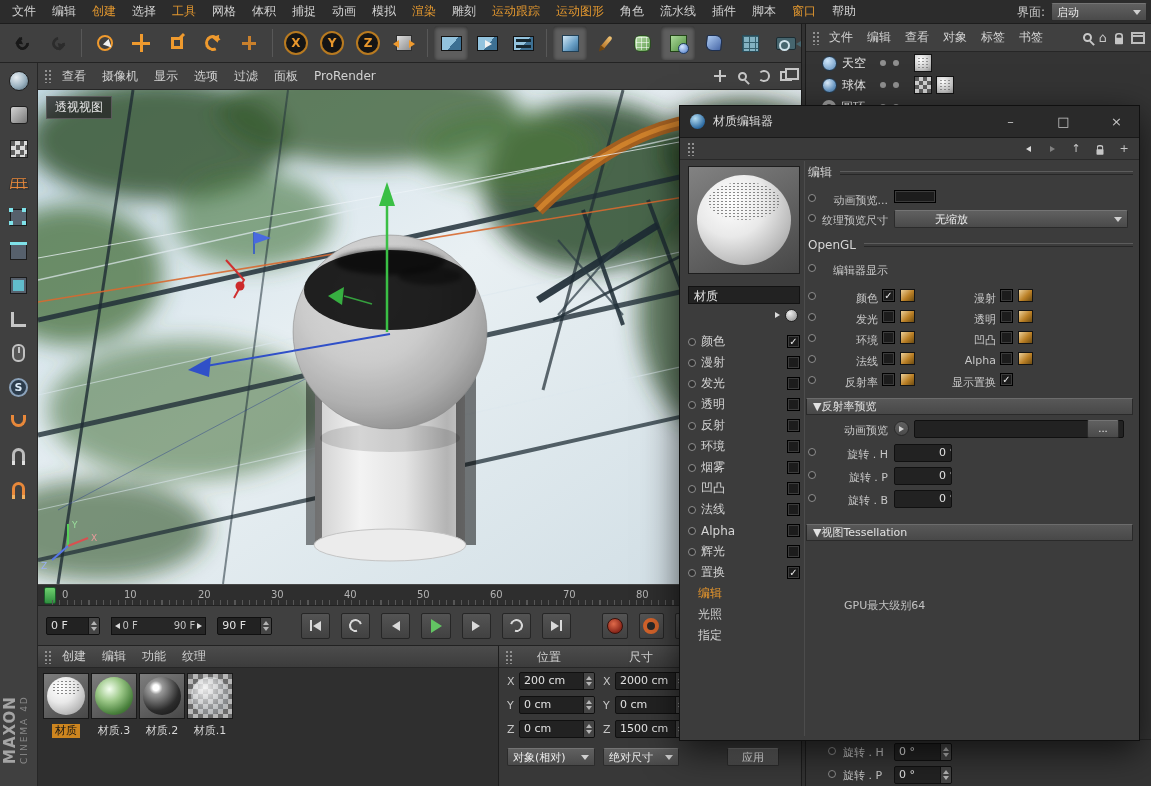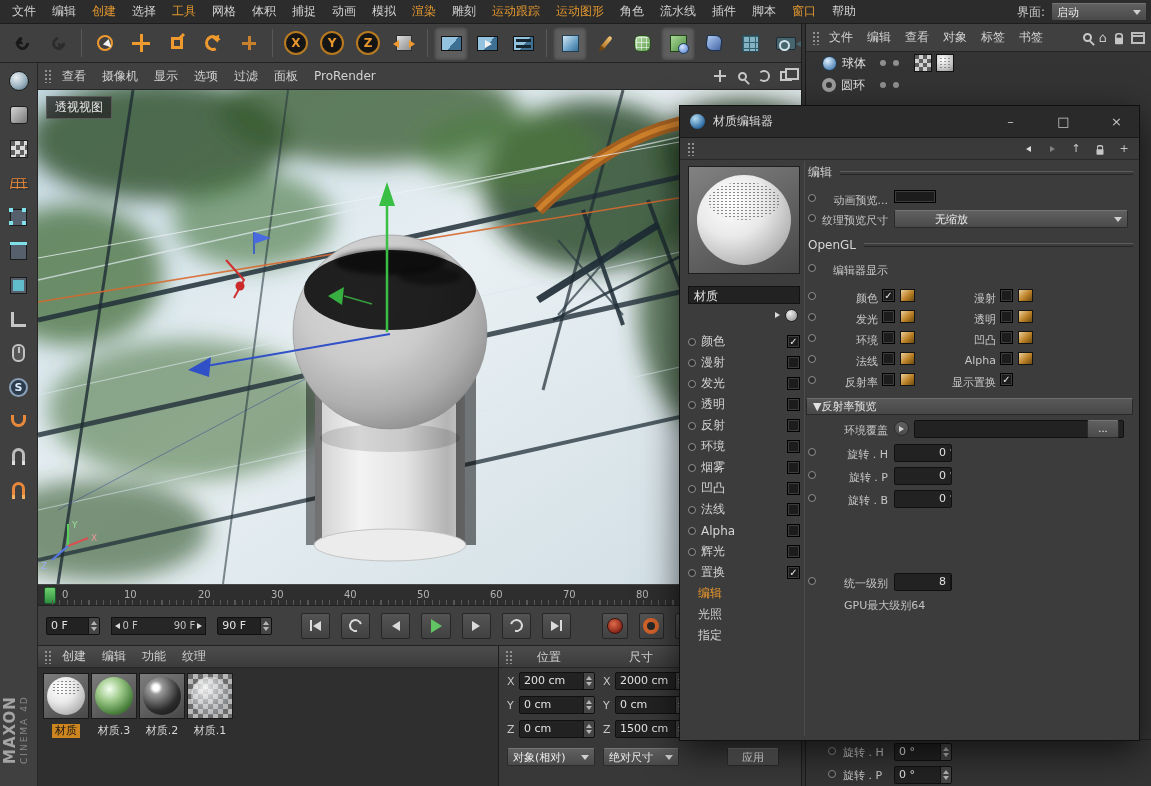--- a/index.html
+++ b/index.html
@@ -759,20 +759,31 @@
       <span class="om-menu">标签</span>
       <span class="om-menu">书签</span>
       <div class="om-icons">
         <span class="v-zoom"></span>
         <span style="font-size:13px;color:#c6c6c6">⌂</span>
         <span class="lock" style="transform:scale(.8)"></span>
         <span class="o-pane"></span>
       </div>
     </div>
     <div class="om-row">
+      <span class="oi-sky"></span>
+      <span class="om-name">天空</span>
+      <span class="dots">
+          <span class="dot"></span>
+          <span class="dot"></span>
+        </span>
+      <span class="tags">
+          <span class="tag bumptag"></span>
+        </span>
+    </div>
+    <div class="om-row">
       <span class="oi-sph"></span>
       <span class="om-name">球体</span>
       <span class="dots">
           <span class="dot"></span>
           <span class="dot"></span>
         </span>
       <span class="tags">
           <span class="tag chktag"></span>
           <span class="tag bumptag"></span>
         </span>
@@ -984,21 +995,21 @@
         <span class="texic" style="position:absolute;left:92px;top:1px"></span>
         <span class="glbl" style="left:118px;width:70px">显示置换</span>
         <span class="cbx" style="position:absolute;left:192px;top:1px">✓</span>
       </div>
 
       <div class="barh" style="top:238px">
         <span>▼反射率预览</span>
       </div>
 
       <div class="prow" style="top:260px">
-        <span class="pl">环境覆盖</span>
+        <span class="pl">动画预览</span>
         <span class="roundb" style="position:absolute;left:86px;top:1px">
             <span class="tri-r sm" style="border-left-color:#d0d0d0"></span>
           </span>
         <span class="envfield" style="position:absolute;left:106px;width:210px;top:0"></span>
         <span class="browseb" style="position:absolute;right:2px;width:32px;top:0">...</span>
       </div>
 
       <div class="prow" style="top:284px">
         <span class="adot"></span>
         <span class="pl">旋转 . H</span>
@@ -1026,29 +1037,21 @@
         <span class="pl">旋转 . B</span>
         <div class="pc spin2" style="width:58px">
             <span class="v">0 °</span>
             <span class="ar">
               <span class="t-up"></span>
               <span class="t-dn"></span>
             </span>
           </div>
       </div>
 
-
-      <div class="prow" style="top:413px">
-        <span class="adot"></span>
-        <span class="pl">统一级别</span>
-        <div class="pc spin2" style="width:58px">
-            <span class="v">8</span>
-            <span class="ar">
-              <span class="t-up"></span>
-              <span class="t-dn"></span>
-            </span>
-          </div>
-      </div>
+      <div class="barh" style="top:364px">
+        <span>▼视图Tessellation</span>
+      </div>
+
       <div class="gput" style="top:438px">GPU最大级别64</div>
     </div>
   </div>
 
 </div>
 
 </body></html>

